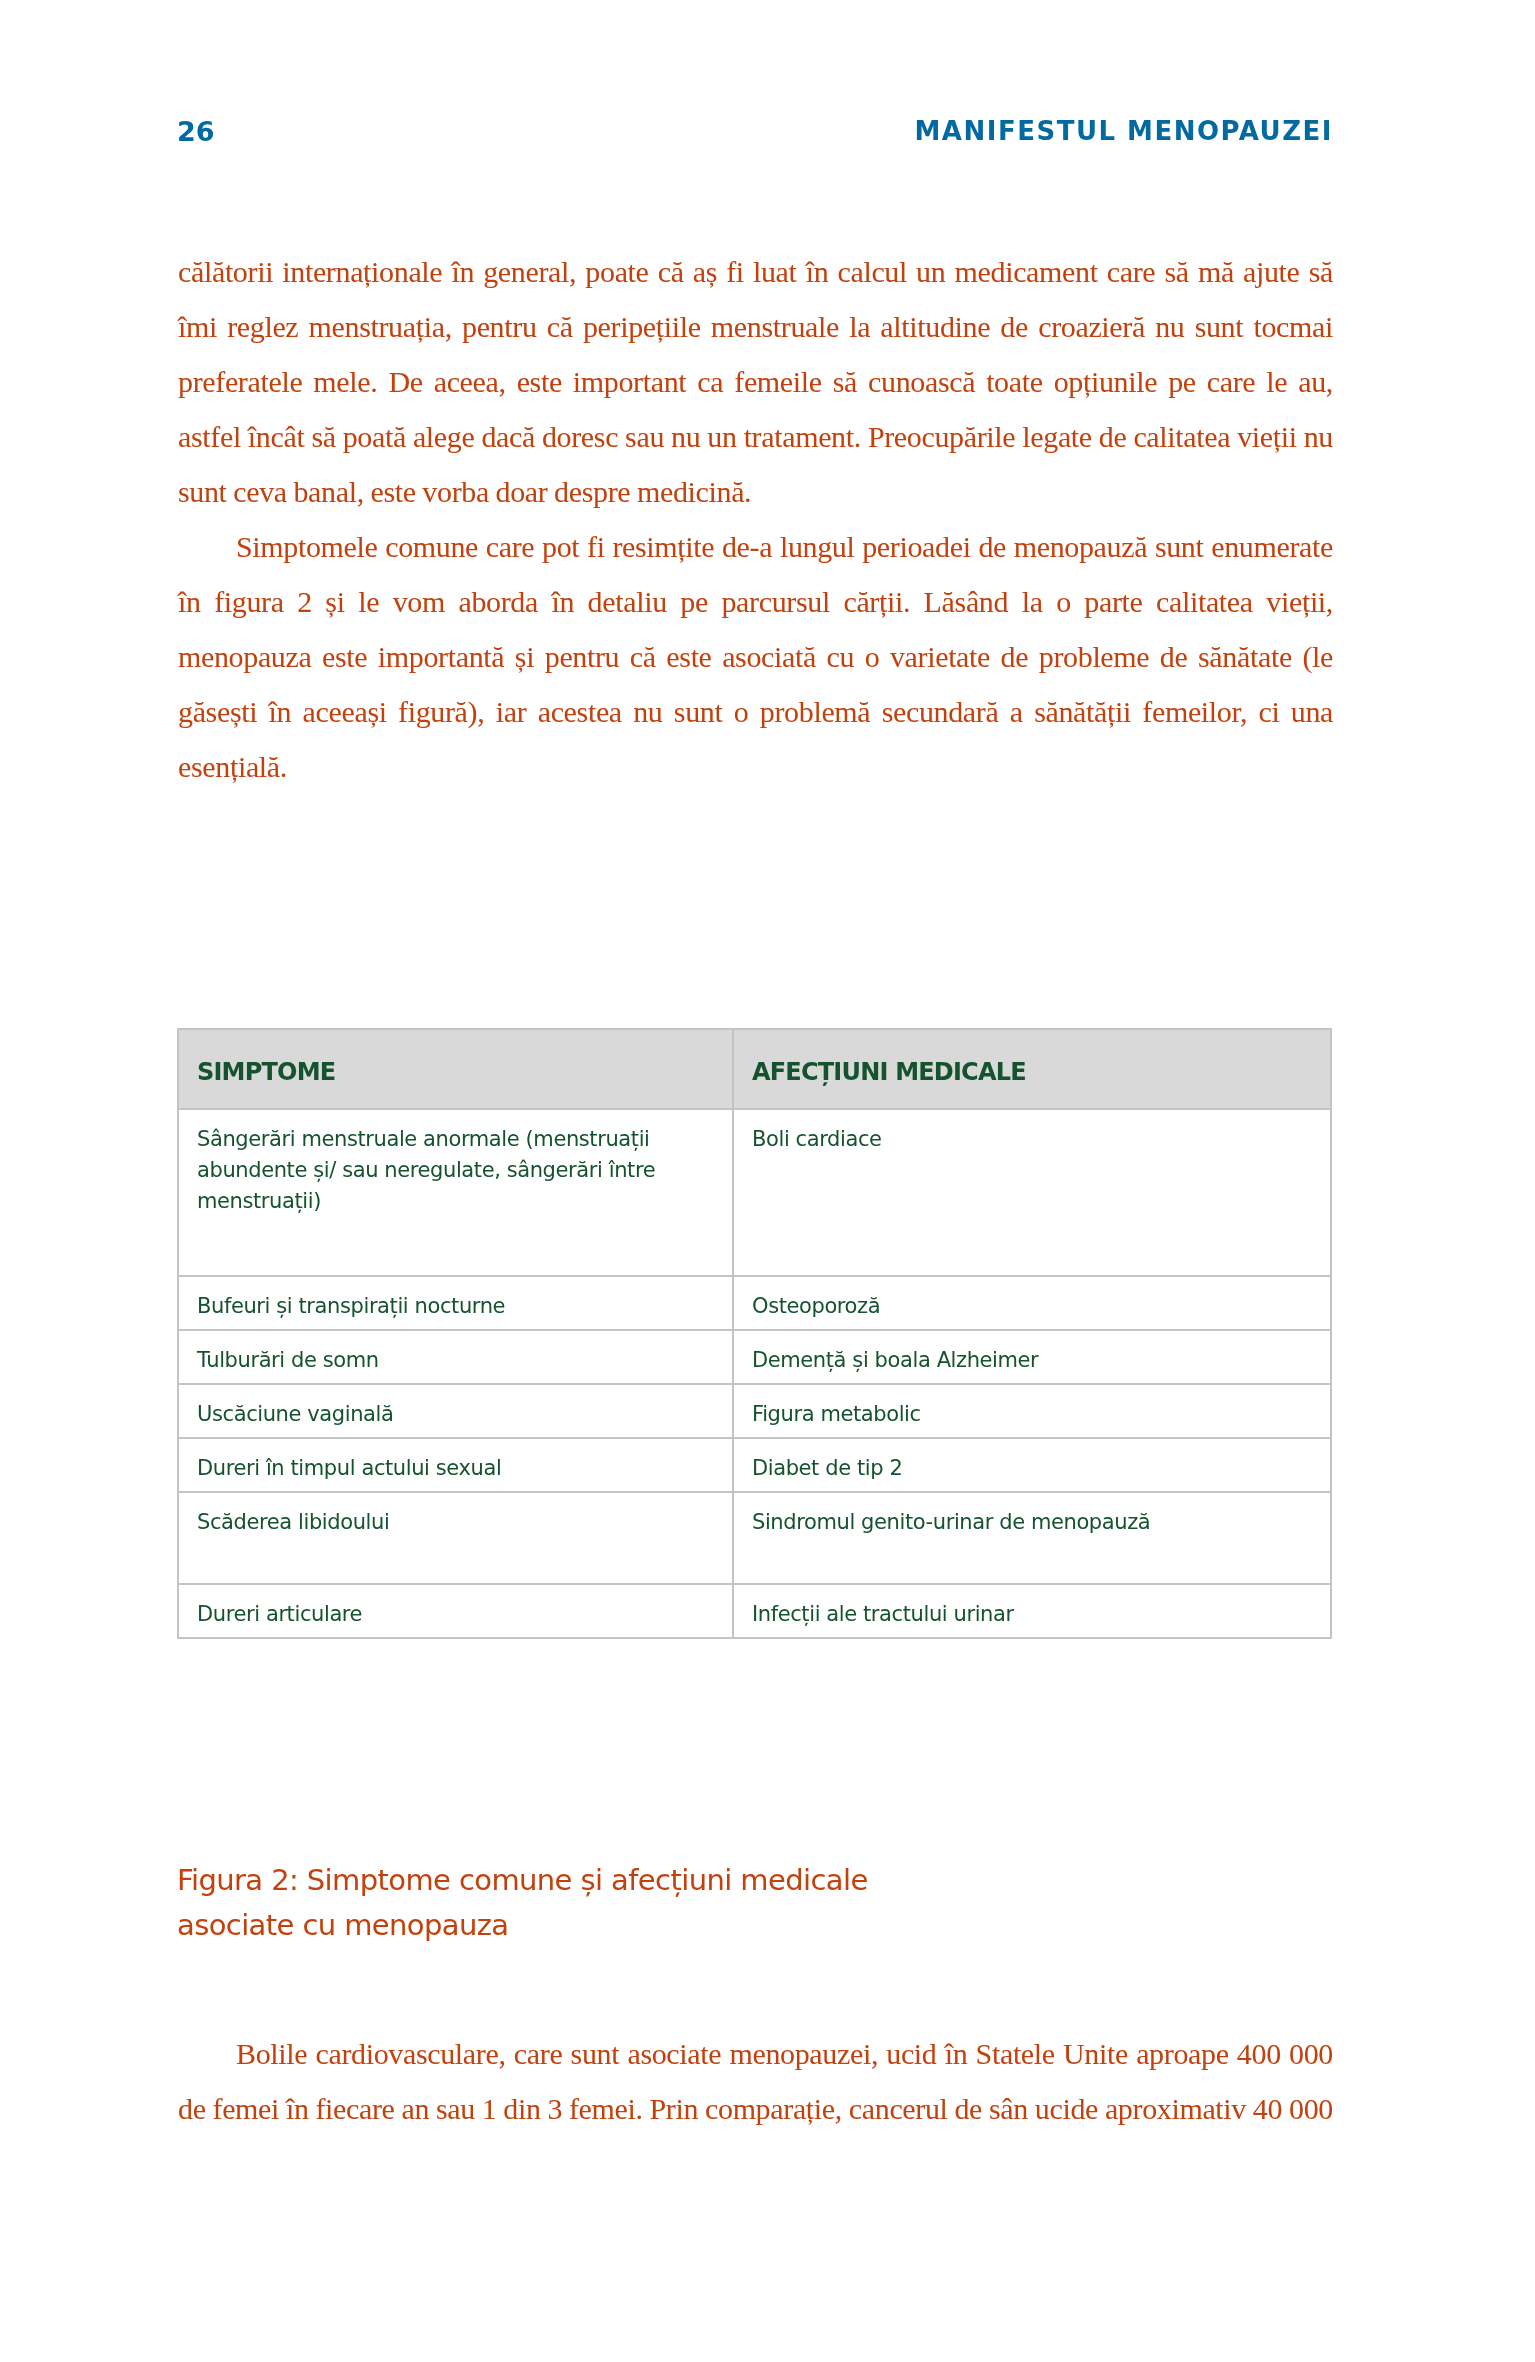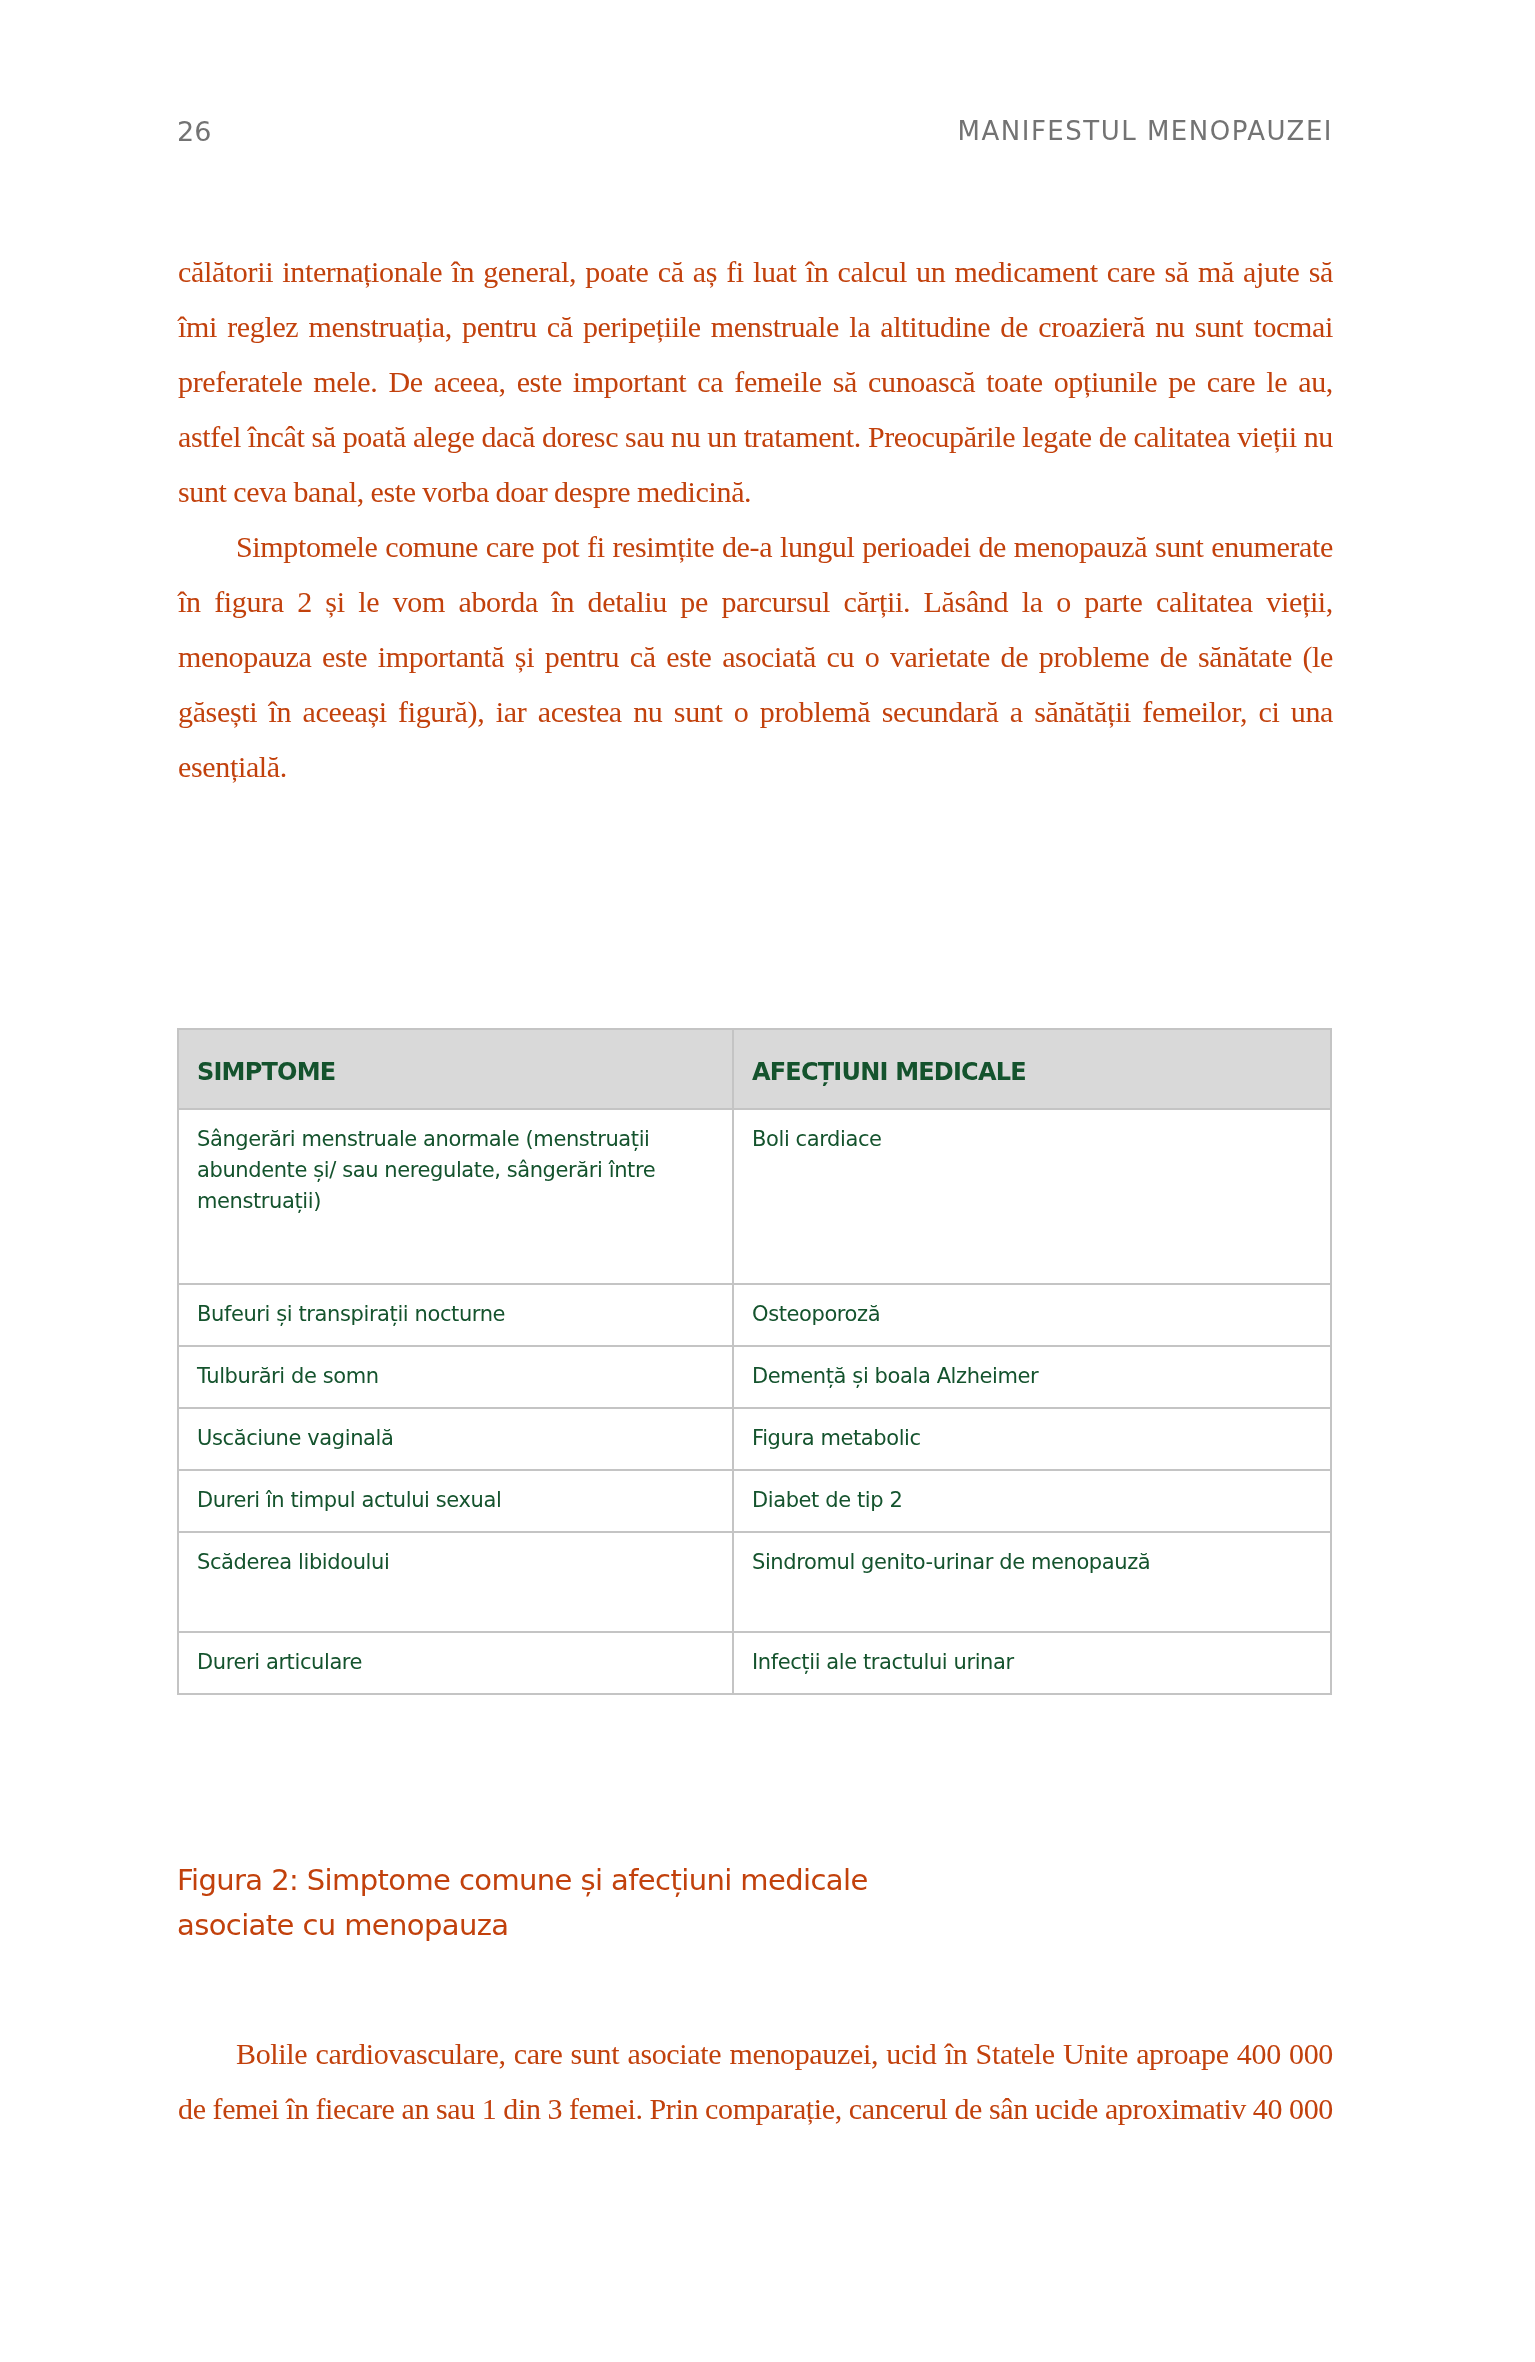--- a/index.html
+++ b/index.html
@@ -1,38 +1,38 @@
 <!DOCTYPE html>
 <html><head>
 <meta charset="utf-8">
 <style>
   html, body { margin: 0; padding: 0; background: #ffffff; }
   body { width: 1535px; height: 2362px; position: relative; overflow: hidden; color: #111111; }
   .page { position: absolute; left: 0; top: 0; width: 1535px; height: 2362px; background: #ffffff; }
 
   .running-head { position: absolute; left: 177px; top: 116px; width: 1156px; height: 34px;
-    font-family: "DejaVu Sans", sans-serif; font-size: 27px; font-weight: 400; color: #737373; }
+    font-family: "DejaVu Sans", sans-serif; font-size: 27px; font-weight: 700; color: #0369a1; }
   .page-number { position: absolute; left: 0; top: 0; letter-spacing: 0; }
   .running-title { position: absolute; right: 0; top: 0; letter-spacing: 1.5px; font-size: 26px; }
 
   .body-text { position: absolute; left: 178px; width: 1155px;
     font-family: "Liberation Serif", serif; font-size: 30px; line-height: 55px;
     text-align: justify; letter-spacing: -0.35px; word-spacing: -0.5px; color: #c2410c; }
   .body-text p { margin: 0; }
   .body-text p.indent { text-indent: 58px; }
   .body-text p.last-line-justify { text-align-last: justify; }
 
   .para-block-1 { top: 244px; }
   .para-block-2 { top: 2026px; }
 
   .figure-table { position: absolute; left: 177px; top: 1028px; width: 1155px;
     border-collapse: collapse; font-family: "DejaVu Sans", sans-serif; color: #14532d; table-layout: fixed; }
   .figure-table th, .figure-table td { border: 2px solid #c4c4c4; vertical-align: top; text-align: left; padding: 0 18px; }
   .figure-table th { background: #d9d9d9; font-weight: bold; font-size: 24px; height: 72px; vertical-align: middle; letter-spacing: -0.8px; padding-top: 6px; }
-  .figure-table td { font-size: 21px; line-height: 31px; padding-top: 14px; padding-bottom: 10px; letter-spacing: -0.4px; }
+  .figure-table td { font-size: 21px; line-height: 31px; padding-top: 14px; padding-bottom: 2px; letter-spacing: -0.4px; }
   .col-1 { width: 555px; }
   .figure-table tr.r1 td { height: 149px; }
   .figure-table tr.r2 td, .figure-table tr.r3 td, .figure-table tr.r6 td, .figure-table tr.r8 td { height: 36px; }
   .figure-table tr.r4 td, .figure-table tr.r7 td { height: 74px; }
   .figure-table tr.r5 td { height: 36px; }
 
   .caption { position: absolute; left: 177px; top: 1858px; width: 1155px; text-align: left;
     font-family: "DejaVu Sans", sans-serif; font-size: 29px; line-height: 45px; color: #c2410c; letter-spacing: -0.6px; }
   .caption span { display: block; }
 </style>

